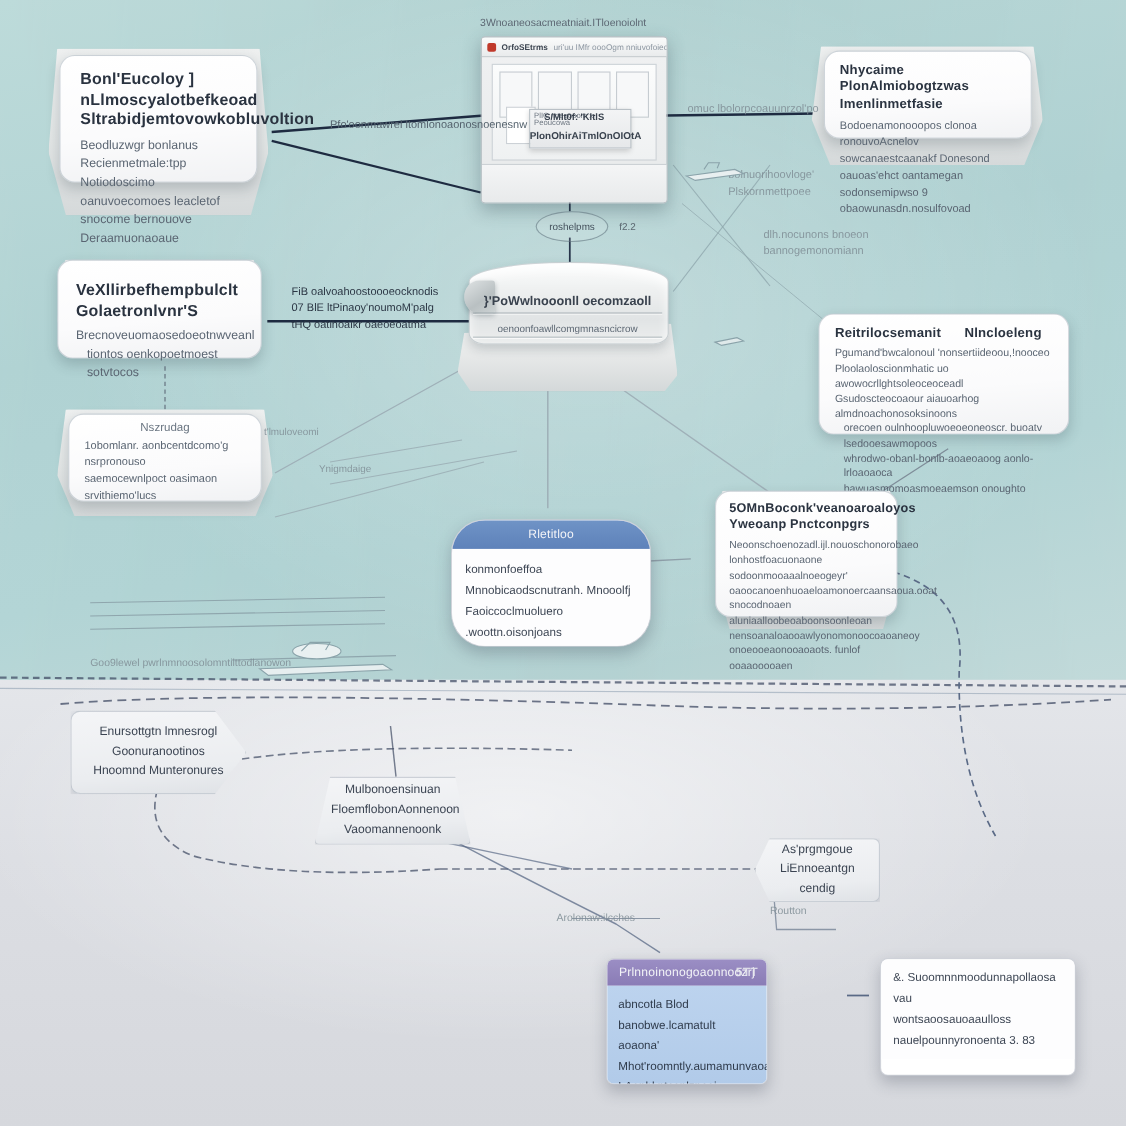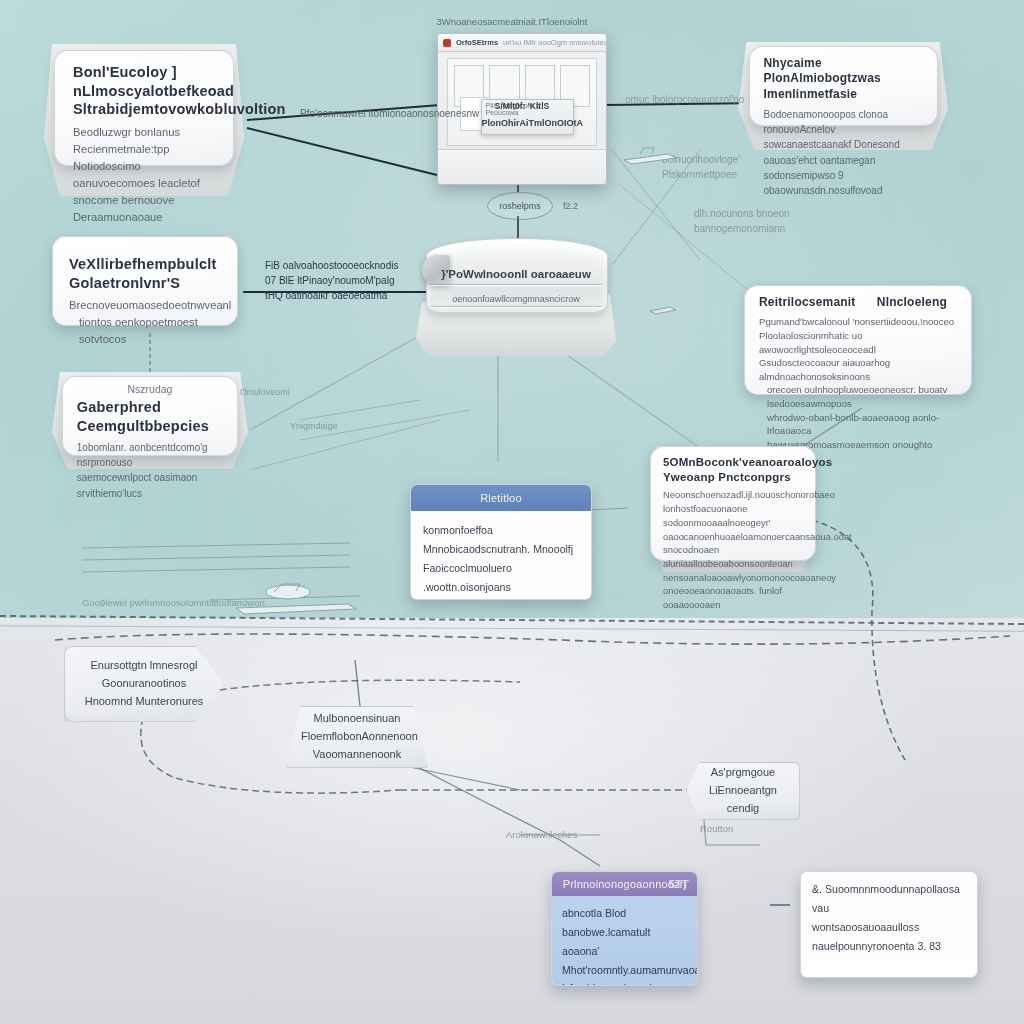--- a/index.html
+++ b/index.html
@@ -316,21 +316,20 @@
       <p class="ttl">VeXllirbefhempbulclt Golaetronlvnr'S</p>
       <p class="sub">Brecnoveuomaosedoeotnwveanl</p>
       <p class="sub" style="padding-left:10px;">tiontos oenkopoetmoest sotvtocos</p>
     </div>
   </div>
 
   <div class="callout" style="left:52px;top:372px;width:196px;height:97px;">
     <div class="plinth"></div>
     <div class="panel" style="top:4px;height:80px;padding:6px 14px;">
       <p class="eyebrow">Nszrudag</p>
-      <p class="ttl">Gaberphred Ceemgultbbepcies</p>
       <p class="sub" style="font-size:10px;">1obomlanr. aonbcentdcomo'g nsrpronouso</p>
       <p class="sub" style="font-size:10px;">saemocewnlpoct oasimaon srvithiemo'lucs</p>
     </div>
   </div>
 
   <div class="callout" style="left:744px;top:285px;width:228px;height:110px;">
     <div class="panel" style="left:0;width:100%;top:0;height:110px;padding:9px 14px;">
       <p class="ttl" style="font-size:12px;white-space:pre;">Reitrilocsemanit      Nlncloeleng</p>
       <p class="sub" style="font-size:9.6px;line-height:1.42;">Pgumand'bwcalonoul 'nonsertiideoou,!nooceo</p>
       <p class="sub" style="font-size:9.6px;line-height:1.42;">Ploolaoloscionmhatic uo awowocrllghtsoleoceoceadl</p>
@@ -382,21 +381,21 @@
     <span>roshelpms</span>
     <span class="badge">f2.2</span>
   </div>
 
   <div class="server" style="left:416px;top:238px;width:200px;height:118px;">
     <div class="base"></div>
     <div class="drum"></div>
     <div class="knob"></div>
     <div class="ring" style="top:46px;"></div>
     <div class="ring" style="top:68px;"></div>
-    <div class="slabel" style="top:30px;">}'PoWwlnooonll oaroaaeuw</div>
+    <div class="slabel" style="top:30px;">}'PoWwlnooonll oecomzaoll</div>
     <div class="slabel small" style="top:56px;">oenoonfoawllcomgmnasncicrow</div>
   </div>
 
   <div class="flabel" style="left:300px;top:106px;">Pfo'oonmawrel  ltomlonoaonosnoenesnw</div>
   <div class="flabel faint" style="left:625px;top:92px;">omuc  lbolorpcoauunrzol'po</div>
   <div class="flabel dark" style="left:265px;top:258px;line-height:1.5;">FiB  oalvoahoostoooeocknodis
 07 BlE  ltPinaoy'noumoM'palg
 tHQ  oatihoaikr oaeoeoatma</div>
   <div class="flabel faint" style="left:662px;top:152px;">bolnuorihoovloge'
 Plskornmettpoee</div>
@@ -412,21 +411,21 @@
   </svg>
   <svg class="sketch" style="left:648px;top:302px;width:30px;height:14px;" viewBox="0 0 30 14">
     <path d="M2,9 L22,5 L28,8 L8,12 Z" fill="#dfe9ea" stroke="#8aa3aa" stroke-width="1"></path>
   </svg>
   <svg class="sketch" style="left:230px;top:578px;width:130px;height:42px;" viewBox="0 0 130 42">
     <path d="M6,30 L118,26 L126,31 L14,36 Z" fill="#e6eeef" stroke="#8aa3aa" stroke-width="1"></path>
     <ellipse cx="58" cy="14" rx="22" ry="7" fill="#e9f0f1" stroke="#8aa3aa" stroke-width="1"></ellipse>
     <path d="M44,14 L52,6 L70,6 L66,13" fill="none" stroke="#8aa3aa" stroke-width="1"></path>
   </svg>
 
-  <div class="wcard blue" style="left:410px;top:484px;width:180px;height:114px;">
+  <div class="wcard blue" style="left:410px;top:472px;width:180px;height:114px;border-radius:31px;">
     <div class="hdr">
       <span>Rletitloo</span>
     </div>
     <div class="body">
       <div class="row">konmonfoeffoa</div>
       <div class="row">Mnnobicaodscnutranh.  Mnooolfj</div>
       <div class="row">Faoiccoclmuoluero  .woottn.oisonjoans</div>
       <div class="row">Sqknruomgonoewaomnoarpootloo</div>
     </div>
 

